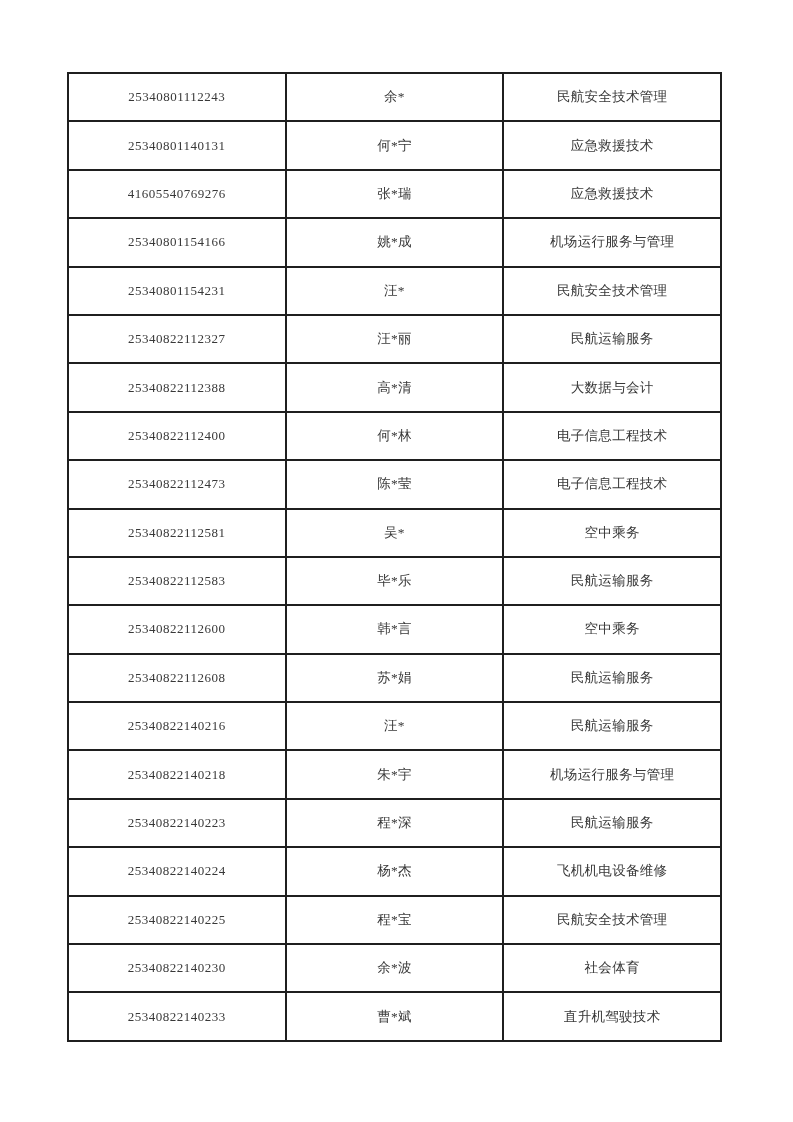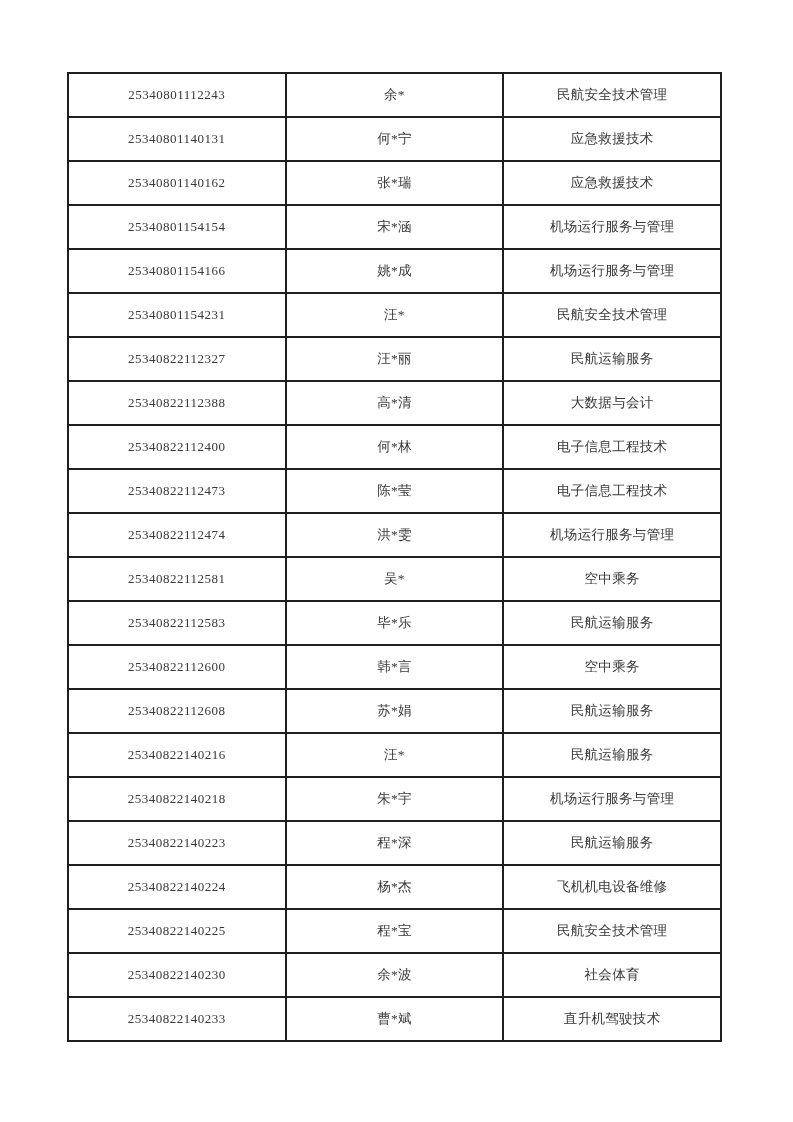--- a/index.html
+++ b/index.html
@@ -59,30 +59,25 @@
     <td class="cell-major">民航安全技术管理</td>
   </tr>
 
   <tr>
     <td class="cell-id">25340801140131</td>
     <td class="cell-name">何*宁</td>
     <td class="cell-major">应急救援技术</td>
   </tr>
 
   <tr>
-    <td class="cell-id">25340801140162</td>
+    <td class="cell-id">41605540769276</td>
     <td class="cell-name">张*瑞</td>
     <td class="cell-major">应急救援技术</td>
   </tr>
 
-  <tr>
-    <td class="cell-id">25340801154154</td>
-    <td class="cell-name">宋*涵</td>
-    <td class="cell-major">机场运行服务与管理</td>
-  </tr>
 
   <tr>
     <td class="cell-id">25340801154166</td>
     <td class="cell-name">姚*成</td>
     <td class="cell-major">机场运行服务与管理</td>
   </tr>
 
   <tr>
     <td class="cell-id">25340801154231</td>
     <td class="cell-name">汪*</td>
@@ -108,25 +103,20 @@
     <td class="cell-name">何*林</td>
     <td class="cell-major">电子信息工程技术</td>
   </tr>
 
   <tr>
     <td class="cell-id">25340822112473</td>
     <td class="cell-name">陈*莹</td>
     <td class="cell-major">电子信息工程技术</td>
   </tr>
 
-  <tr>
-    <td class="cell-id">25340822112474</td>
-    <td class="cell-name">洪*雯</td>
-    <td class="cell-major">机场运行服务与管理</td>
-  </tr>
 
 
   <tr>
     <td class="cell-id">25340822112581</td>
     <td class="cell-name">吴*</td>
     <td class="cell-major">空中乘务</td>
   </tr>
 
   <tr>
     <td class="cell-id">25340822112583</td>

